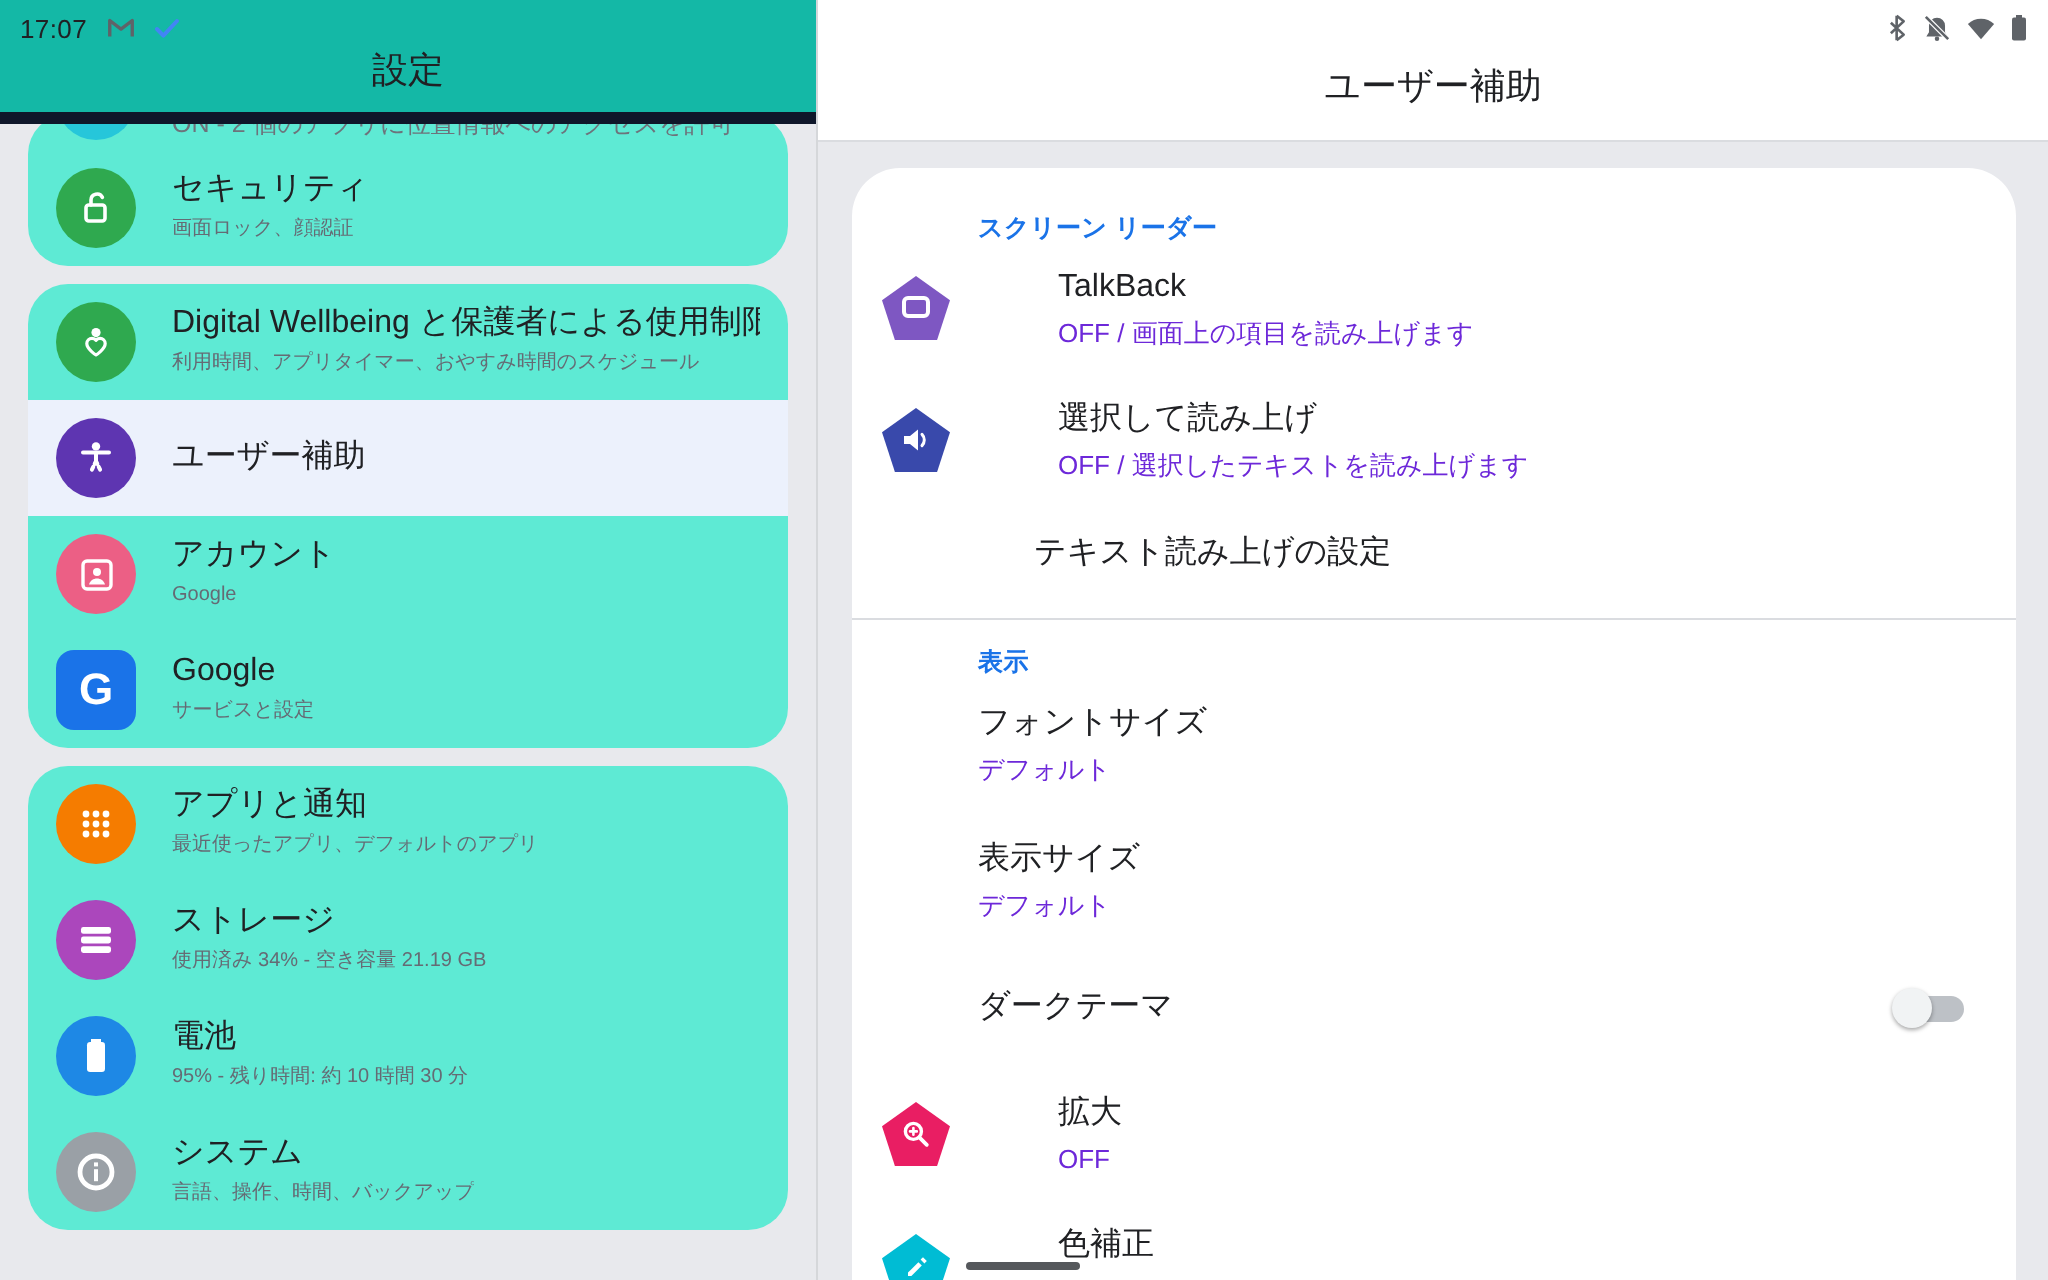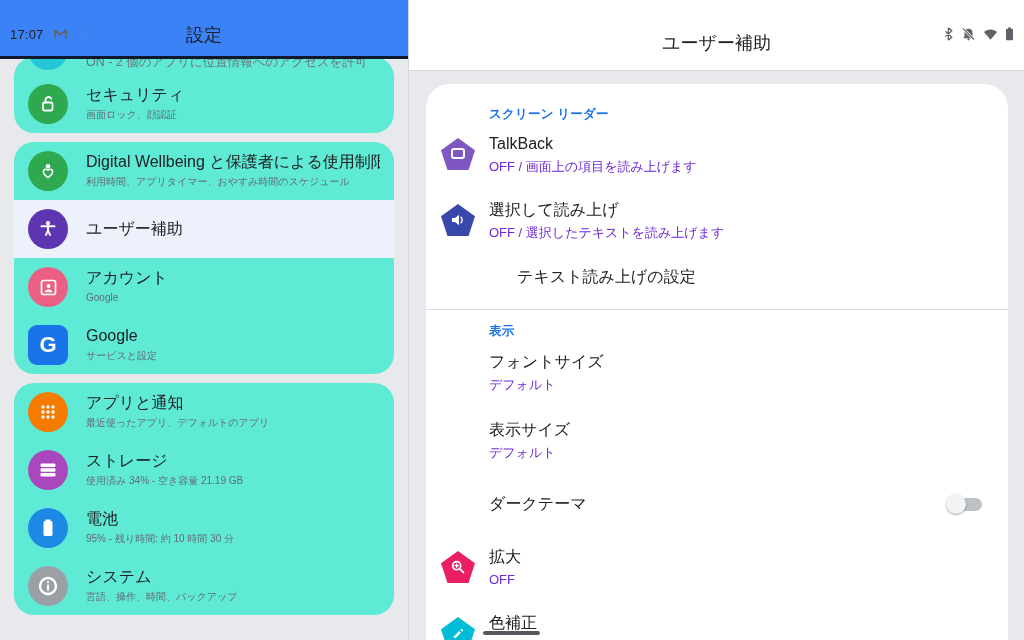--- a/index.html
+++ b/index.html
@@ -4,29 +4,29 @@
 <style>
   html,body{margin:0;padding:0;}
   body{width:1024px;height:640px;overflow:hidden;background:#e8e9ed;
        font-family:"Liberation Sans","DejaVu Sans",sans-serif;
        -webkit-font-smoothing:antialiased;}
   .screen{position:relative;width:1024px;height:640px;background:#e8e9ed;overflow:hidden;}
 
   
   .statusbar{position:absolute;top:0;left:0;right:0;height:28px;background:transparent;
              display:flex;align-items:center;justify-content:space-between;
-             padding:0 10px;z-index:30;box-sizing:border-box;margin-top:20px;}
+             padding:0 10px;z-index:30;box-sizing:border-box;}
   .sb-left{display:flex;align-items:center;gap:9px;}
   .sb-right{display:flex;align-items:center;gap:7px;}
   .sb-time{font-size:13px;color:#202124;letter-spacing:.2px;}
   .sb-ic{display:flex;align-items:center;}
 
   
-  .left-header{position:absolute;top:0;left:0;width:408px;height:56px;background:#3b82f6;
-               border-bottom:3px solid #0f172a;z-index:10;}
+  .left-header{position:absolute;top:0;left:0;width:408px;height:56px;background:#14b8a6;
+               border-bottom:6px solid #0f172a;z-index:10;}
   .right-header{position:absolute;top:0;left:409px;right:0;height:70px;background:#fff;
                 border-bottom:1px solid #dadce0;z-index:10;}
   .pane-title{position:absolute;left:0;right:0;bottom:9px;text-align:center;
               font-size:18px;color:#202124;}
   .right-header .pane-title{bottom:15px;}
   .v-divider{position:absolute;top:0;bottom:0;left:408px;width:1px;background:#d5d7da;z-index:40;}
 
   
   .left-content{position:absolute;top:57px;bottom:0;left:0;width:408px;background:#e8e9ed;
                 overflow:hidden;z-index:5;}
@@ -49,21 +49,21 @@
   .c-storage{background:#ab47bc;}
   .c-battery{background:#1e88e5;}
   .c-gray{background:#9aa0a6;}
   .gletter{color:#fff;font-size:22px;font-weight:bold;font-family:"Liberation Sans",sans-serif;}
 
   
   .right-content{position:absolute;top:71px;bottom:0;left:409px;right:0;background:#e8e9ed;z-index:5;}
   .right-card{position:absolute;left:17px;top:13px;width:582px;bottom:0;background:#fff;
               border-radius:24px 24px 0 0;box-sizing:border-box;padding-top:9px;overflow:hidden;}
   .sec-label{margin:14px 0 0 63px;font-size:12.5px;line-height:14px;color:#1a73e8;letter-spacing:.2px;font-weight:bold;}
-  .irow{display:flex;align-items:center;min-height:66px;padding-left:15px;cursor:pointer;}
+  .irow{display:flex;align-items:center;min-height:66px;padding-left:15px;cursor:pointer;gap:40px;}
   .pent{width:34px;height:32px;flex:0 0 auto;display:flex;align-items:center;justify-content:center;
         clip-path:polygon(50% 0,100% 38%,81% 100%,19% 100%,0 38%);}
   .p-talkback{background:#7e57c2;}
   .p-speak{background:#3949ab;}
   .p-mag{background:#e91e63;}
   .p-color{background:#00bcd4;}
   .itext{margin-left:14px;}
   .ititle{font-size:16px;line-height:20px;color:#202124;}
   .isub{font-size:13px;line-height:17px;color:#6d28d9;margin-top:4px;}
   .trow{display:flex;align-items:center;min-height:48px;padding-left:91px;cursor:pointer;}

